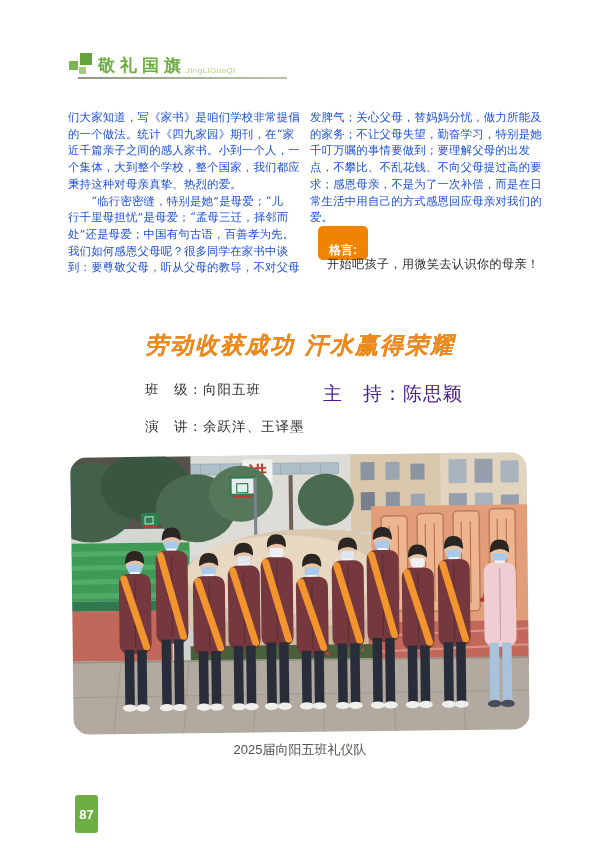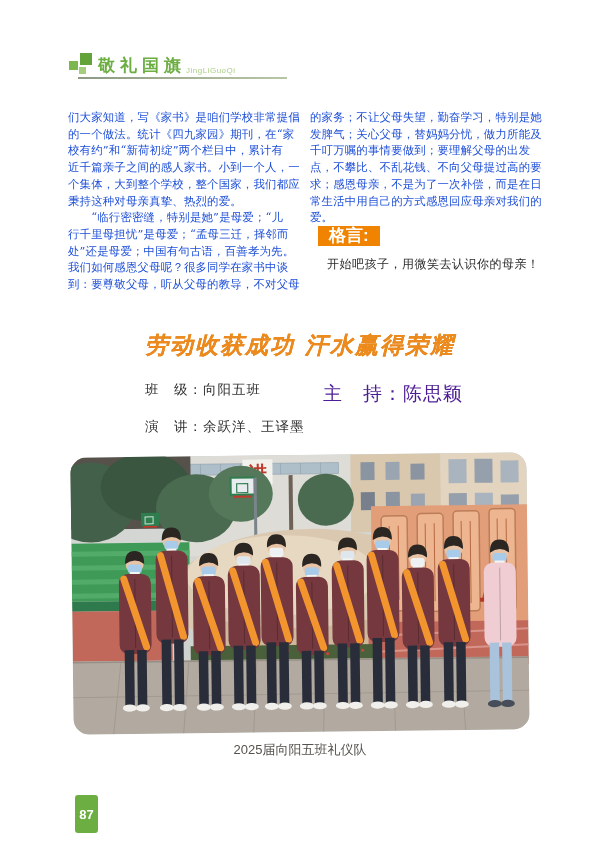--- a/index.html
+++ b/index.html
@@ -27,22 +27,22 @@
     background:linear-gradient(to right,#8d9a84,#b9c6a6);
   }
   
   .col{position:absolute;top:109px;color:#1d4ed8;}
   .col-left{left:68px;width:237px;}
   .col-right{left:310px;width:239px;}
   .tline{font-size:11.4px;line-height:16.7px;white-space:nowrap;letter-spacing:.2px;}
   
   .motto-badge{
     position:absolute;left:318px;top:226px;background:#f08300;color:#ffffff;
-    font-family:"Liberation Sans",sans-serif;font-weight:bold;font-size:17px;
-    padding:3px 11px 3px 11px;border-radius:0;line-height:14px;
+    font-family:"Liberation Sans",sans-serif;font-weight:bold;font-size:12px;
+    padding:17px 11px 3px 11px;border-radius:5px;line-height:14px;
   }
   .motto-text{
     position:absolute;left:327px;top:256px;font-size:12px;color:#2b2b2b;
     letter-spacing:.5px;
   }
   
   .event-title{
     position:absolute;left:0;top:330px;width:100%;text-align:center;
     font-size:23px;font-weight:bold;font-style:italic;color:#ec8a1c;
     letter-spacing:2px;text-shadow:0 0 .4px #d96f00;
@@ -79,33 +79,32 @@
       <div class="sq sq2"></div>
       <div class="sq sq3"></div>
   </div>
   <div class="logo-text">敬礼国旗</div>
   <div class="logo-sub">JingLiGuoQi</div>
   <div class="header-rule"></div>
 
   <div class="col col-left">
       <div class="tline">们大家知道，写《家书》是咱们学校非常提倡</div>
       <div class="tline">的一个做法。统计《四九家园》期刊，在“家</div>
-      <div class="tline">校有约”和“新荷初绽”两个栏目中，累计有</div>
       <div class="tline">近千篇亲子之间的感人家书。小到一个人，一</div>
       <div class="tline">个集体，大到整个学校，整个国家，我们都应</div>
       <div class="tline">秉持这种对母亲真挚、热烈的爱。</div>
       <div class="tline">　　“临行密密缝，特别是她”是母爱；“儿</div>
       <div class="tline">行千里母担忧”是母爱；“孟母三迁，择邻而</div>
       <div class="tline">处”还是母爱；中国有句古语，百善孝为先。</div>
       <div class="tline">我们如何感恩父母呢？很多同学在家书中谈</div>
       <div class="tline">到：要尊敬父母，听从父母的教导，不对父母</div>
     </div>
   <div class="col col-right">
+      <div class="tline">发脾气；关心父母，替妈妈分忧，做力所能及</div>
       <div class="tline">的家务；不让父母失望，勤奋学习，特别是她</div>
-      <div class="tline">发脾气；关心父母，替妈妈分忧，做力所能及</div>
       <div class="tline">千叮万嘱的事情要做到；要理解父母的出发</div>
       <div class="tline">点，不攀比、不乱花钱、不向父母提过高的要</div>
       <div class="tline">求；感恩母亲，不是为了一次补偿，而是在日</div>
       <div class="tline">常生活中用自己的方式感恩回应母亲对我们的</div>
       <div class="tline">爱。</div>
     </div>
 
   <div class="motto-badge">格言:</div>
   <div class="motto-text">开始吧孩子，用微笑去认识你的母亲！</div>
 

